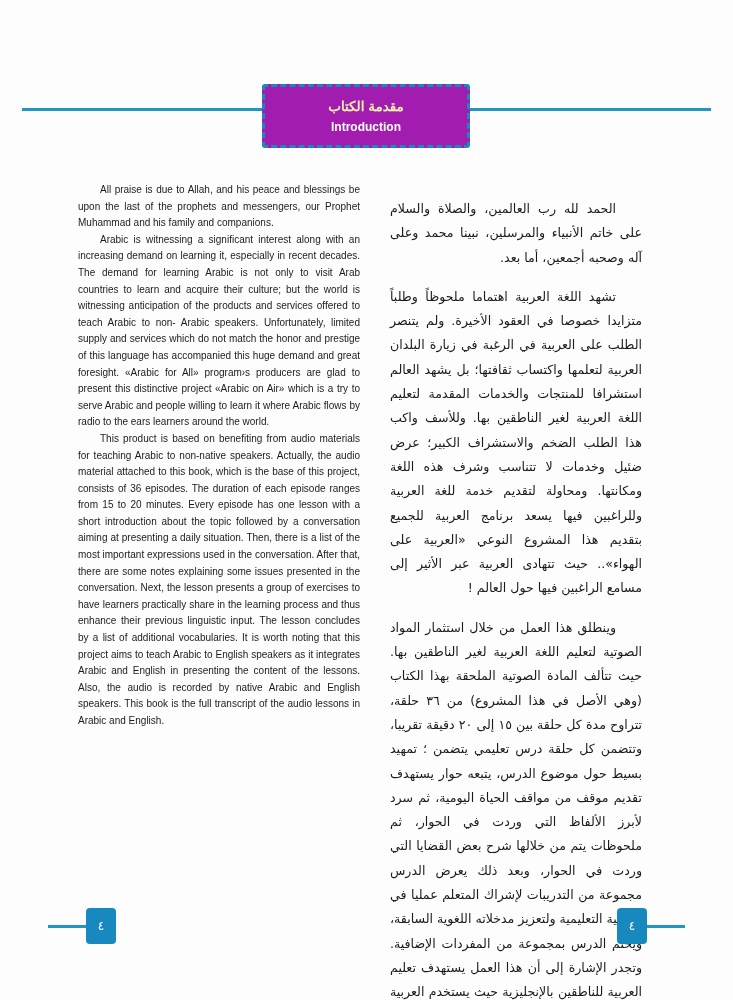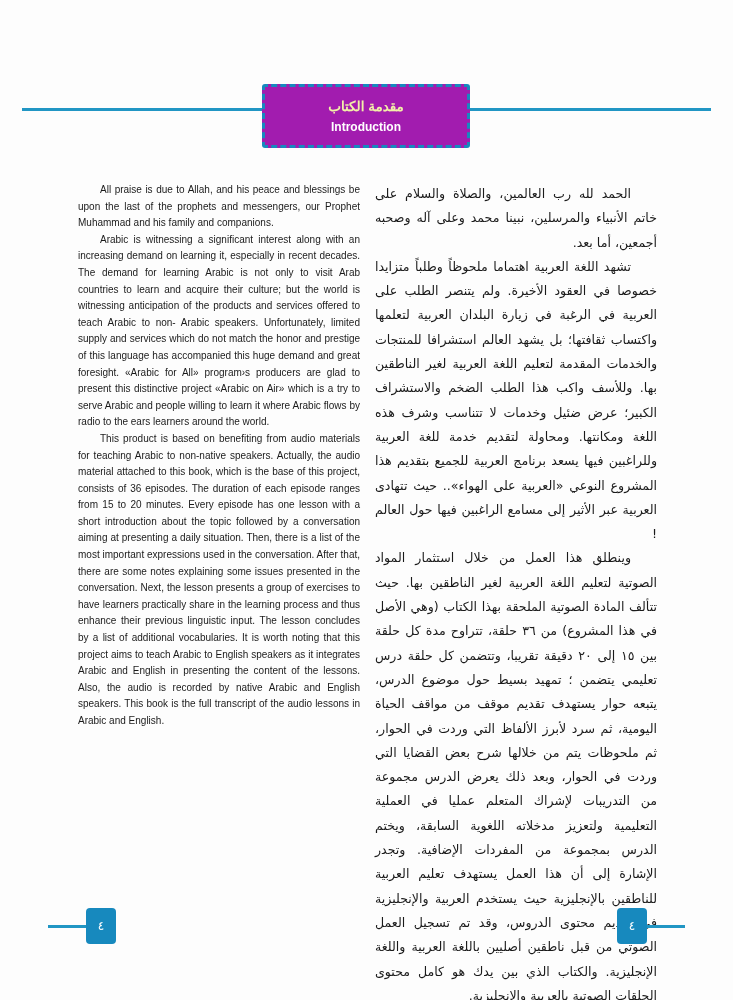--- a/index.html
+++ b/index.html
@@ -100,21 +100,21 @@
     top: 0;
     width: 282px;
     direction: rtl;
     text-align: justify;
     font-size: 12.6px;
     line-height: 24.3px;
     color: #1a1a1a;
     font-family: "DejaVu Sans", "Liberation Sans", sans-serif;
   }
   .col-ar p {
-    margin: 0;
+    margin: 15px;
     text-indent: 26px;
   }
 
   
   .footer {
     position: absolute;
     left: 0;
     top: 908px;
     width: 733px;
     height: 46px;

